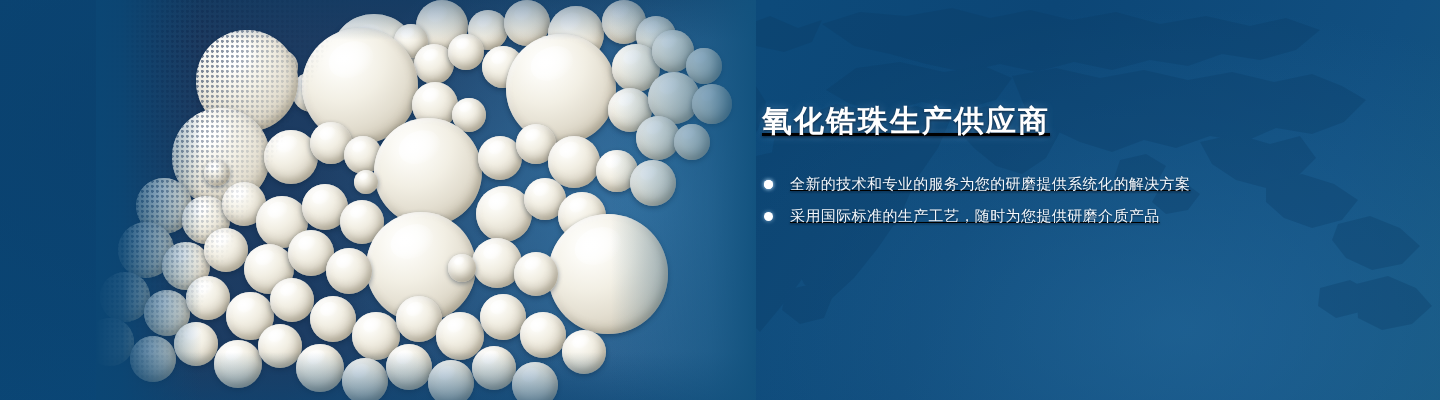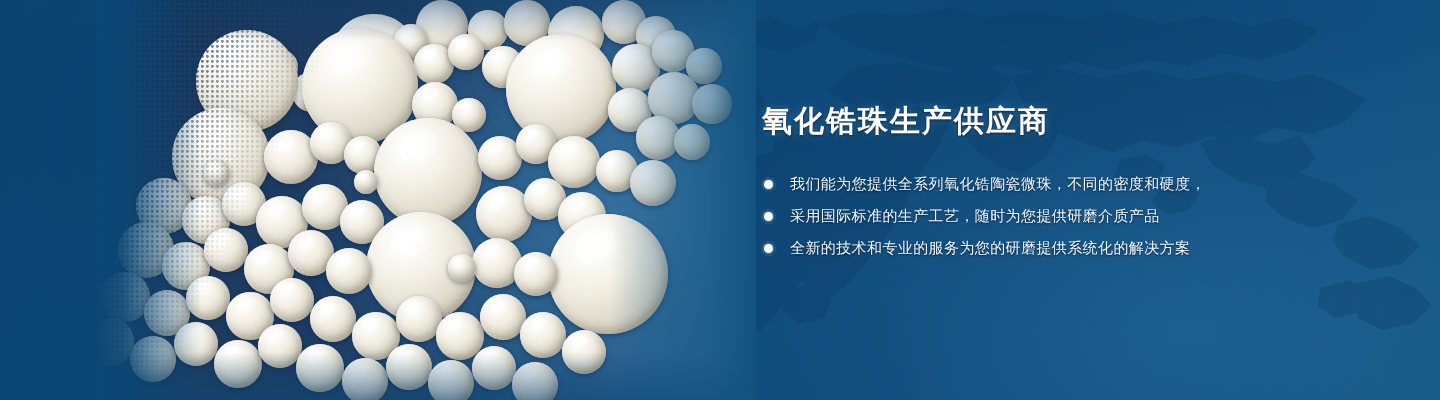--- a/index.html
+++ b/index.html
@@ -97,20 +97,21 @@
     background: radial-gradient(ellipse at 40% 40%, rgba(255,255,255,0.98) 0%, rgba(255,255,255,0.55) 45%, rgba(255,255,255,0) 78%);
     transform: rotate(-22deg);
   }
 
   
   .text-col {
     position: absolute;
     left: 762px;
     top: 104px;
     width: 640px;
+    text-decoration: underline;
   }
   .headline {
     margin: 0;
     font-size: 30px;
     font-weight: 700;
     color: #ffffff;
     letter-spacing: 2px;
     line-height: 1.15;
     text-shadow: 0 1px 3px rgba(3,24,46,0.85), 0 0 9px rgba(170,215,255,0.30);
   }
@@ -267,26 +268,25 @@
     <div class="halftone"></div>
     <div class="photo-feather"></div>
   </div>
 
   <div class="text-col">
     <h1 class="headline">氧化锆珠生产供应商</h1>
 
     <ul class="bullets">
       <li class="bullet-row">
         <span class="bullet-dot"></span>
-        <span>我们能为您提供全系列氧化锆陶瓷微珠，不同的密度和硬度，</span>
+      </li>
+      <li class="bullet-row">
+        <span class="bullet-dot"></span>
+        <span>全新的技术和专业的服务为您的研磨提供系统化的解决方案</span>
       </li>
       <li class="bullet-row">
         <span class="bullet-dot"></span>
         <span>采用国际标准的生产工艺，随时为您提供研磨介质产品</span>
       </li>
-      <li class="bullet-row">
-        <span class="bullet-dot"></span>
-        <span>全新的技术和专业的服务为您的研磨提供系统化的解决方案</span>
-      </li>
     </ul>
   </div>
 
 </div>
 
 </body></html>

